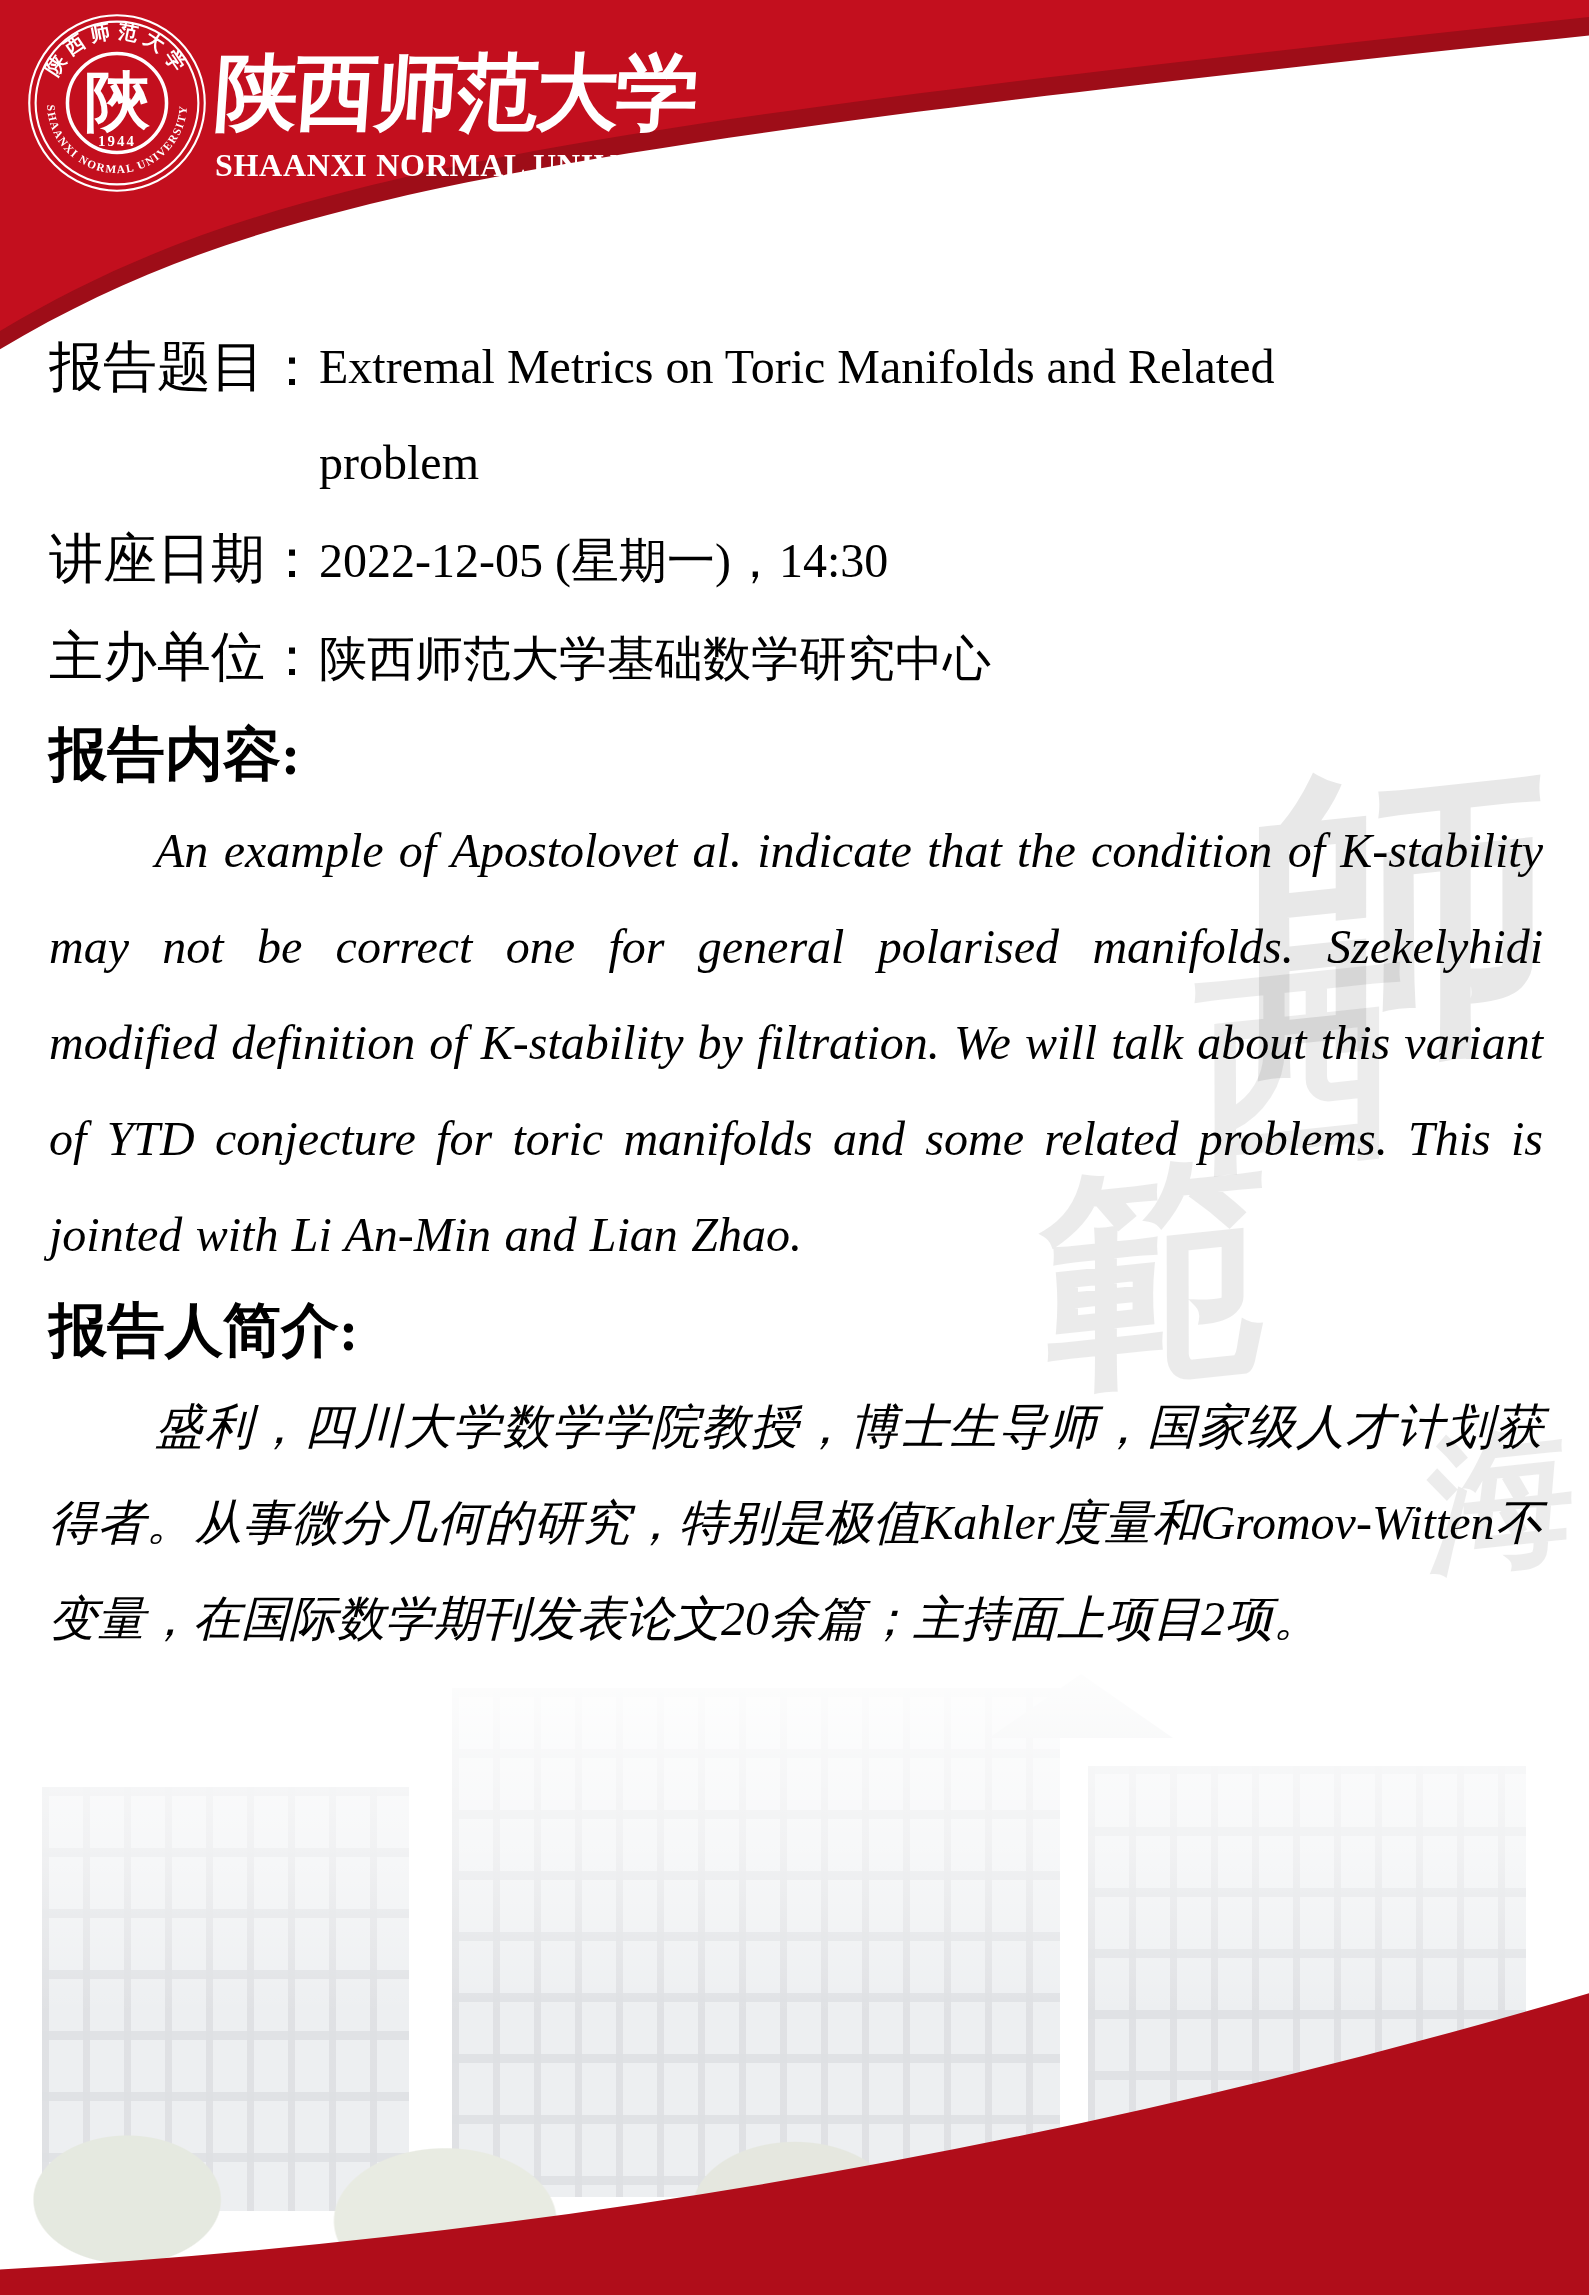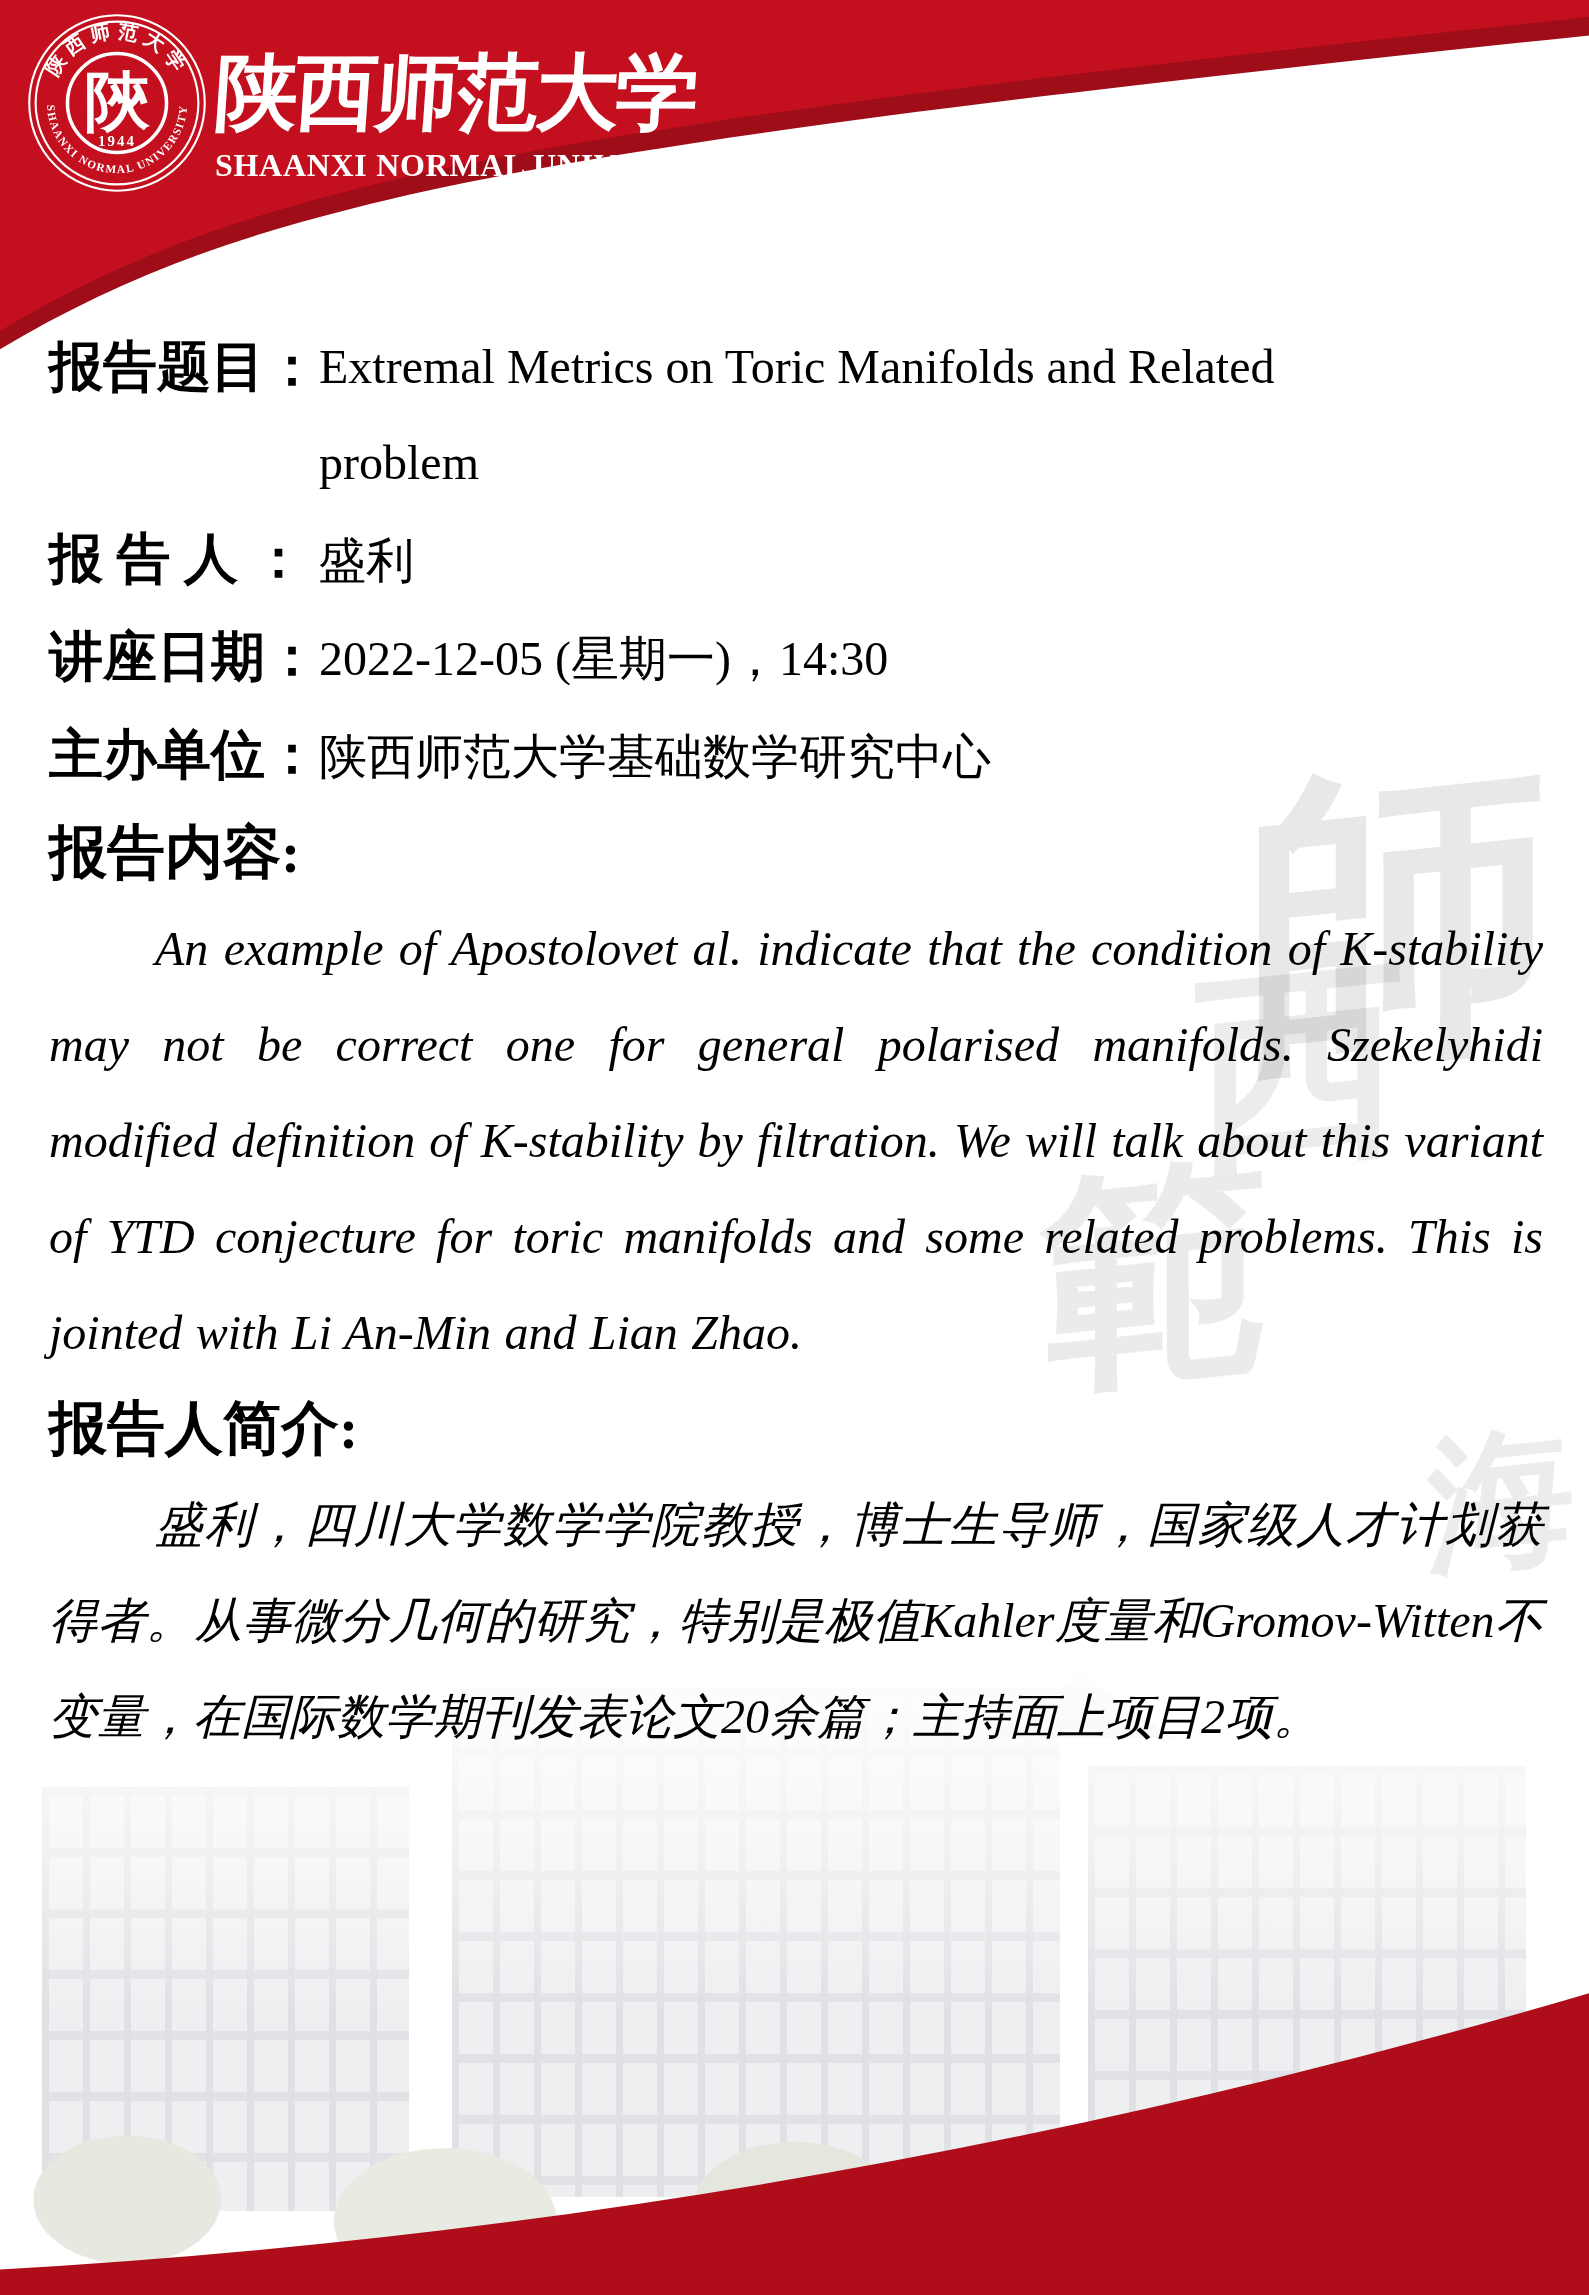--- a/index.html
+++ b/index.html
@@ -56,21 +56,21 @@
       font-family:"Liberation Serif","DejaVu Serif",serif;line-height:1;}
   .wm-1{left:1243px;top:763px;font-size:311px;opacity:.085;}
   .wm-2{left:1039px;top:1159px;font-size:233px;opacity:.075;}
   .wm-3{left:1194px;top:961px;font-size:212px;opacity:.07;}
   .wm-4{left:1427px;top:1427px;font-size:148px;opacity:.07;}
   
   .bottom-swoosh{position:absolute;left:0;bottom:0;width:1590px;height:353px;z-index:6;}
   
   .content{position:absolute;left:49px;top:319px;width:1494px;z-index:5;}
   .row{font-size:51px;line-height:96px;}
-  .lbl{font-weight:700;font-size:54px;font-family:"Liberation Serif","DejaVu Serif",serif;}
+  .lbl{font-weight:400;font-size:54px;font-family:"Liberation Serif","DejaVu Serif",serif;}
   .val{font-size:48px;}
   .title-val{display:inline-block;width:1102px;vertical-align:top;}
   .heading{font-weight:700;font-size:58px;line-height:96px;}
   .para{font-size:48px;line-height:96px;text-align:justify;text-indent:106px;word-spacing:1.4px;font-style:italic;}
 </style>
 </head>
 <body>
 
 <div class="page">
 
@@ -116,24 +116,20 @@
     <div class="zh">陕西师范大学</div>
     <div class="en">SHAANXI NORMAL UNIVERSITY</div>
   </div>
 
   <div class="content">
 
     <div class="row">
       <span class="lbl">报告题目：</span><span class="val title-val">Extremal Metrics on Toric Manifolds and Related problem</span>
     </div>
 
-    <div class="row">
-      <span class="lbl">报 告 人 ：</span>
-      <span class="val">盛利</span>
-    </div>
 
     <div class="row">
       <span class="lbl">讲座日期：</span><span class="val">2022-12-05 (星期一)，14:30</span>
     </div>
 
 
     <div class="row">
       <span class="lbl">主办单位：</span><span class="val">陕西师范大学基础数学研究中心</span>
     </div>
 

